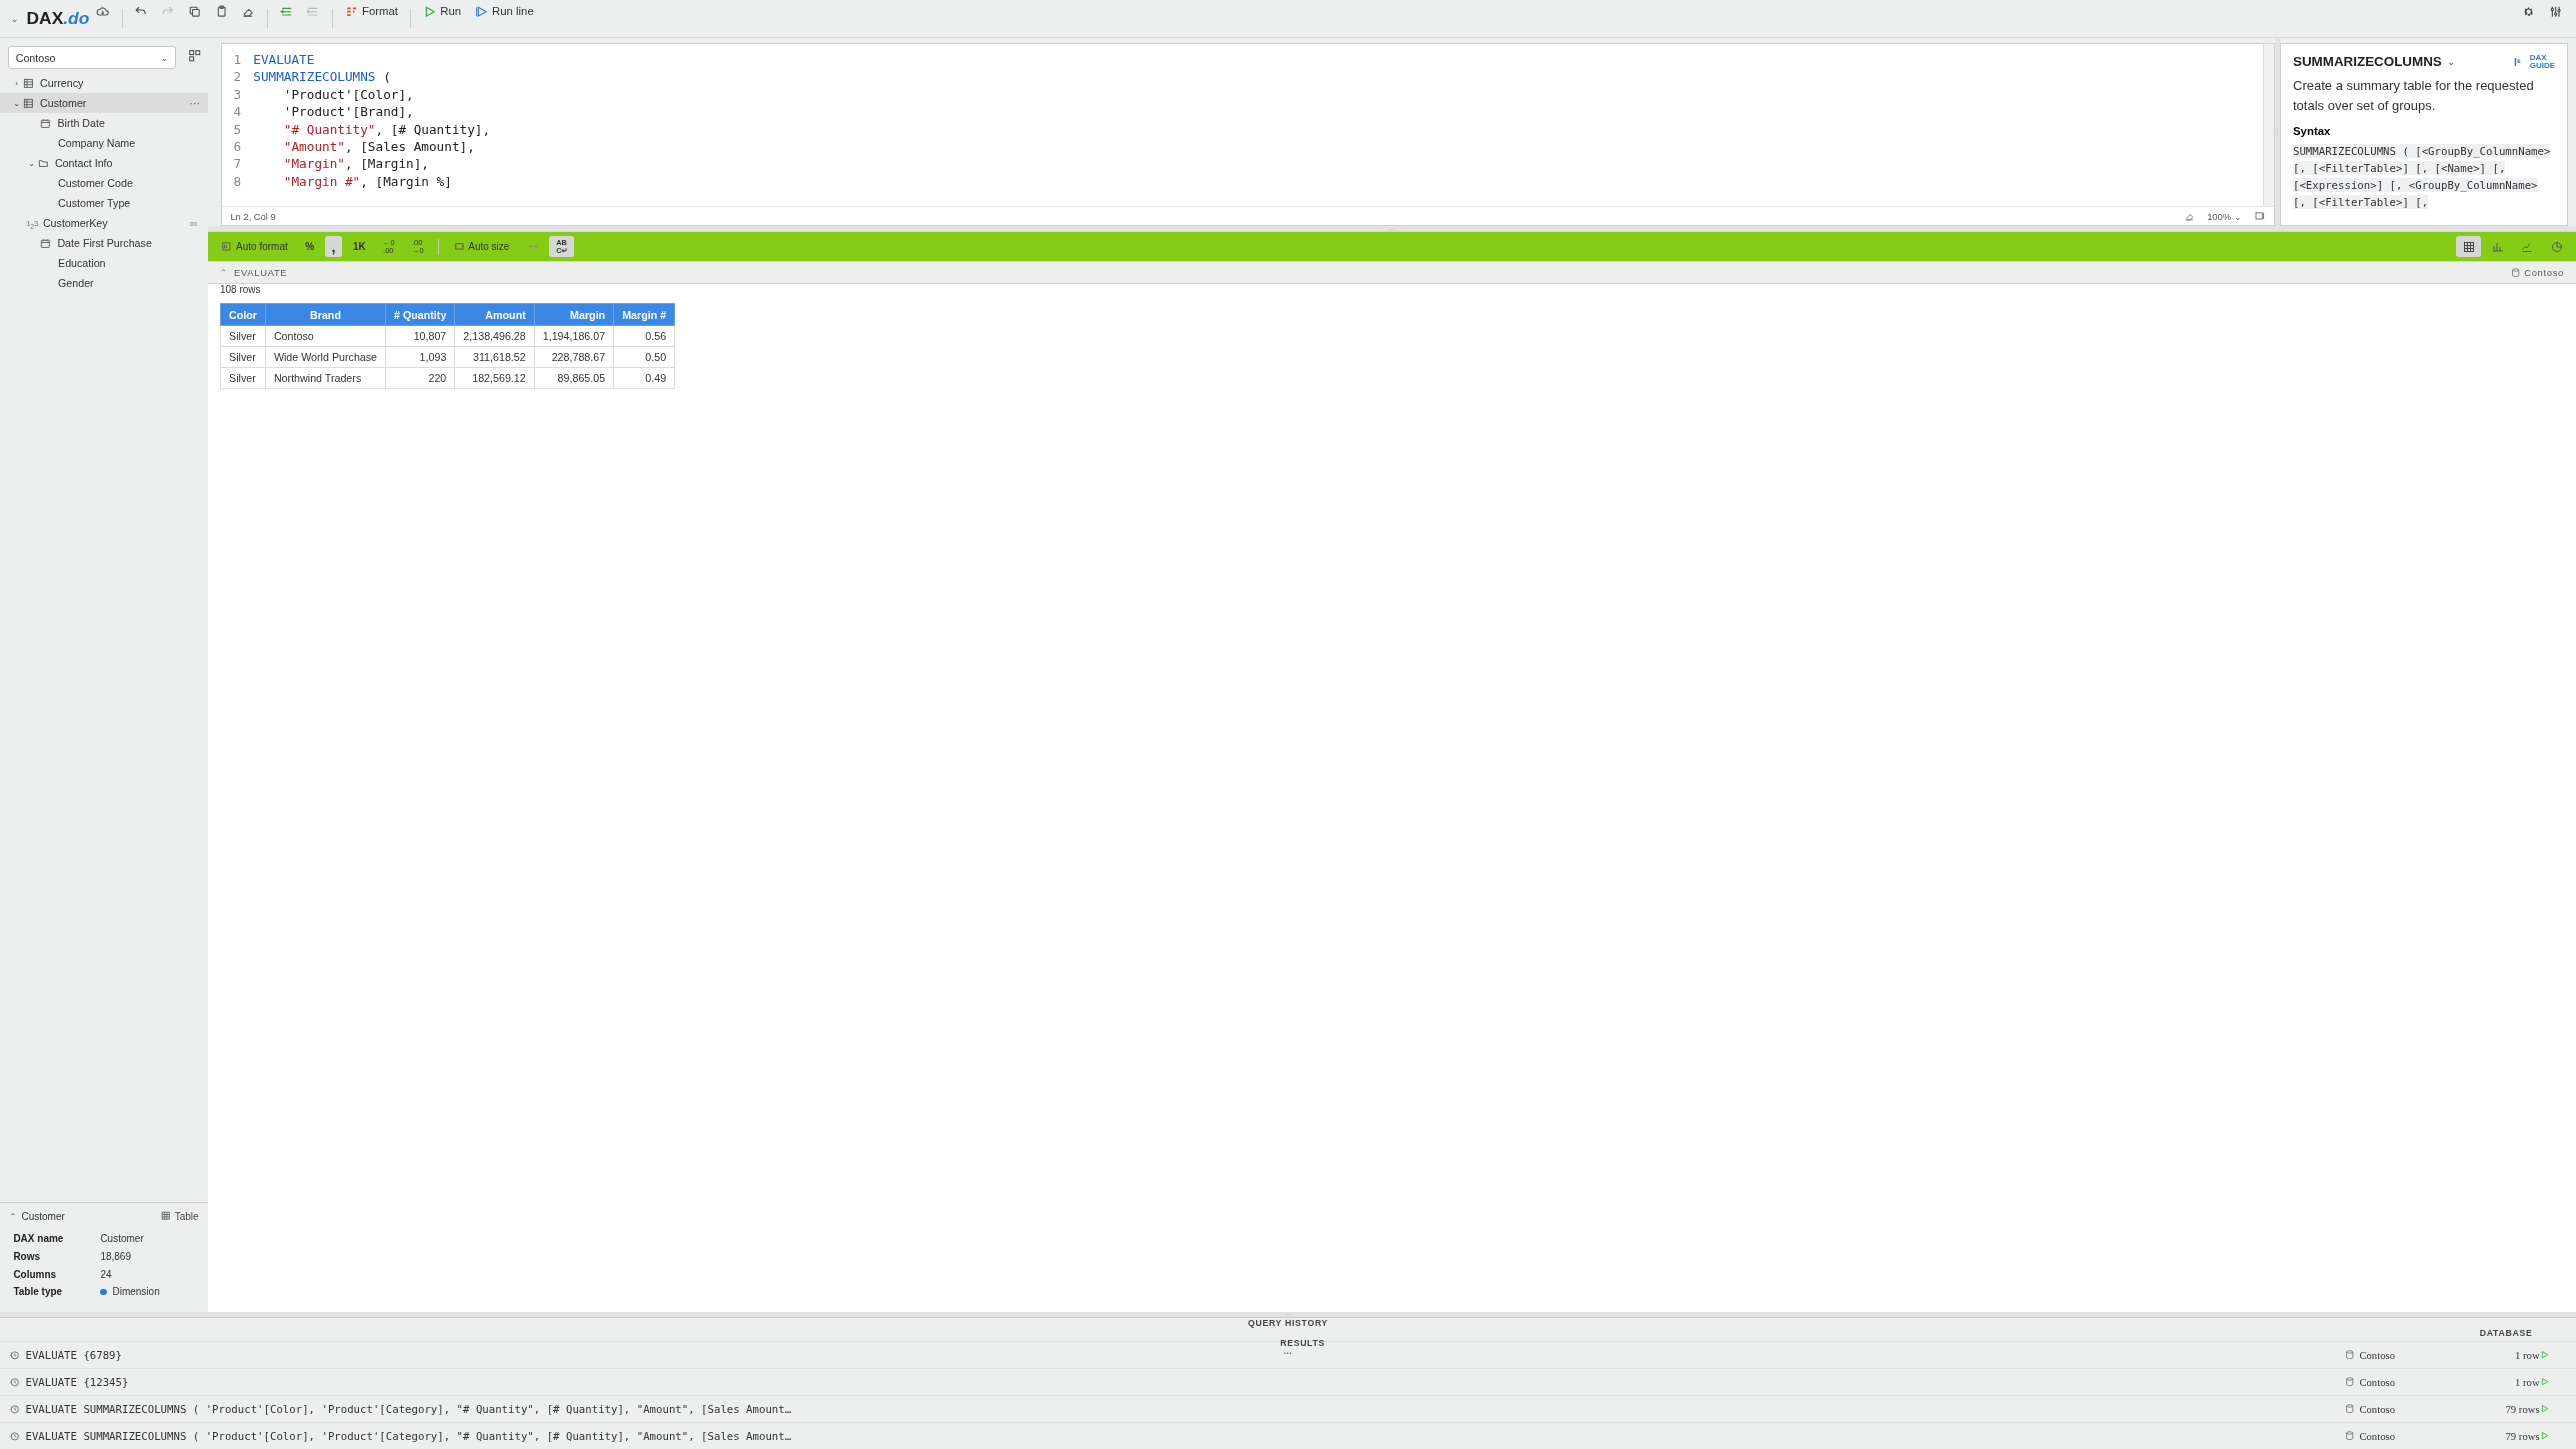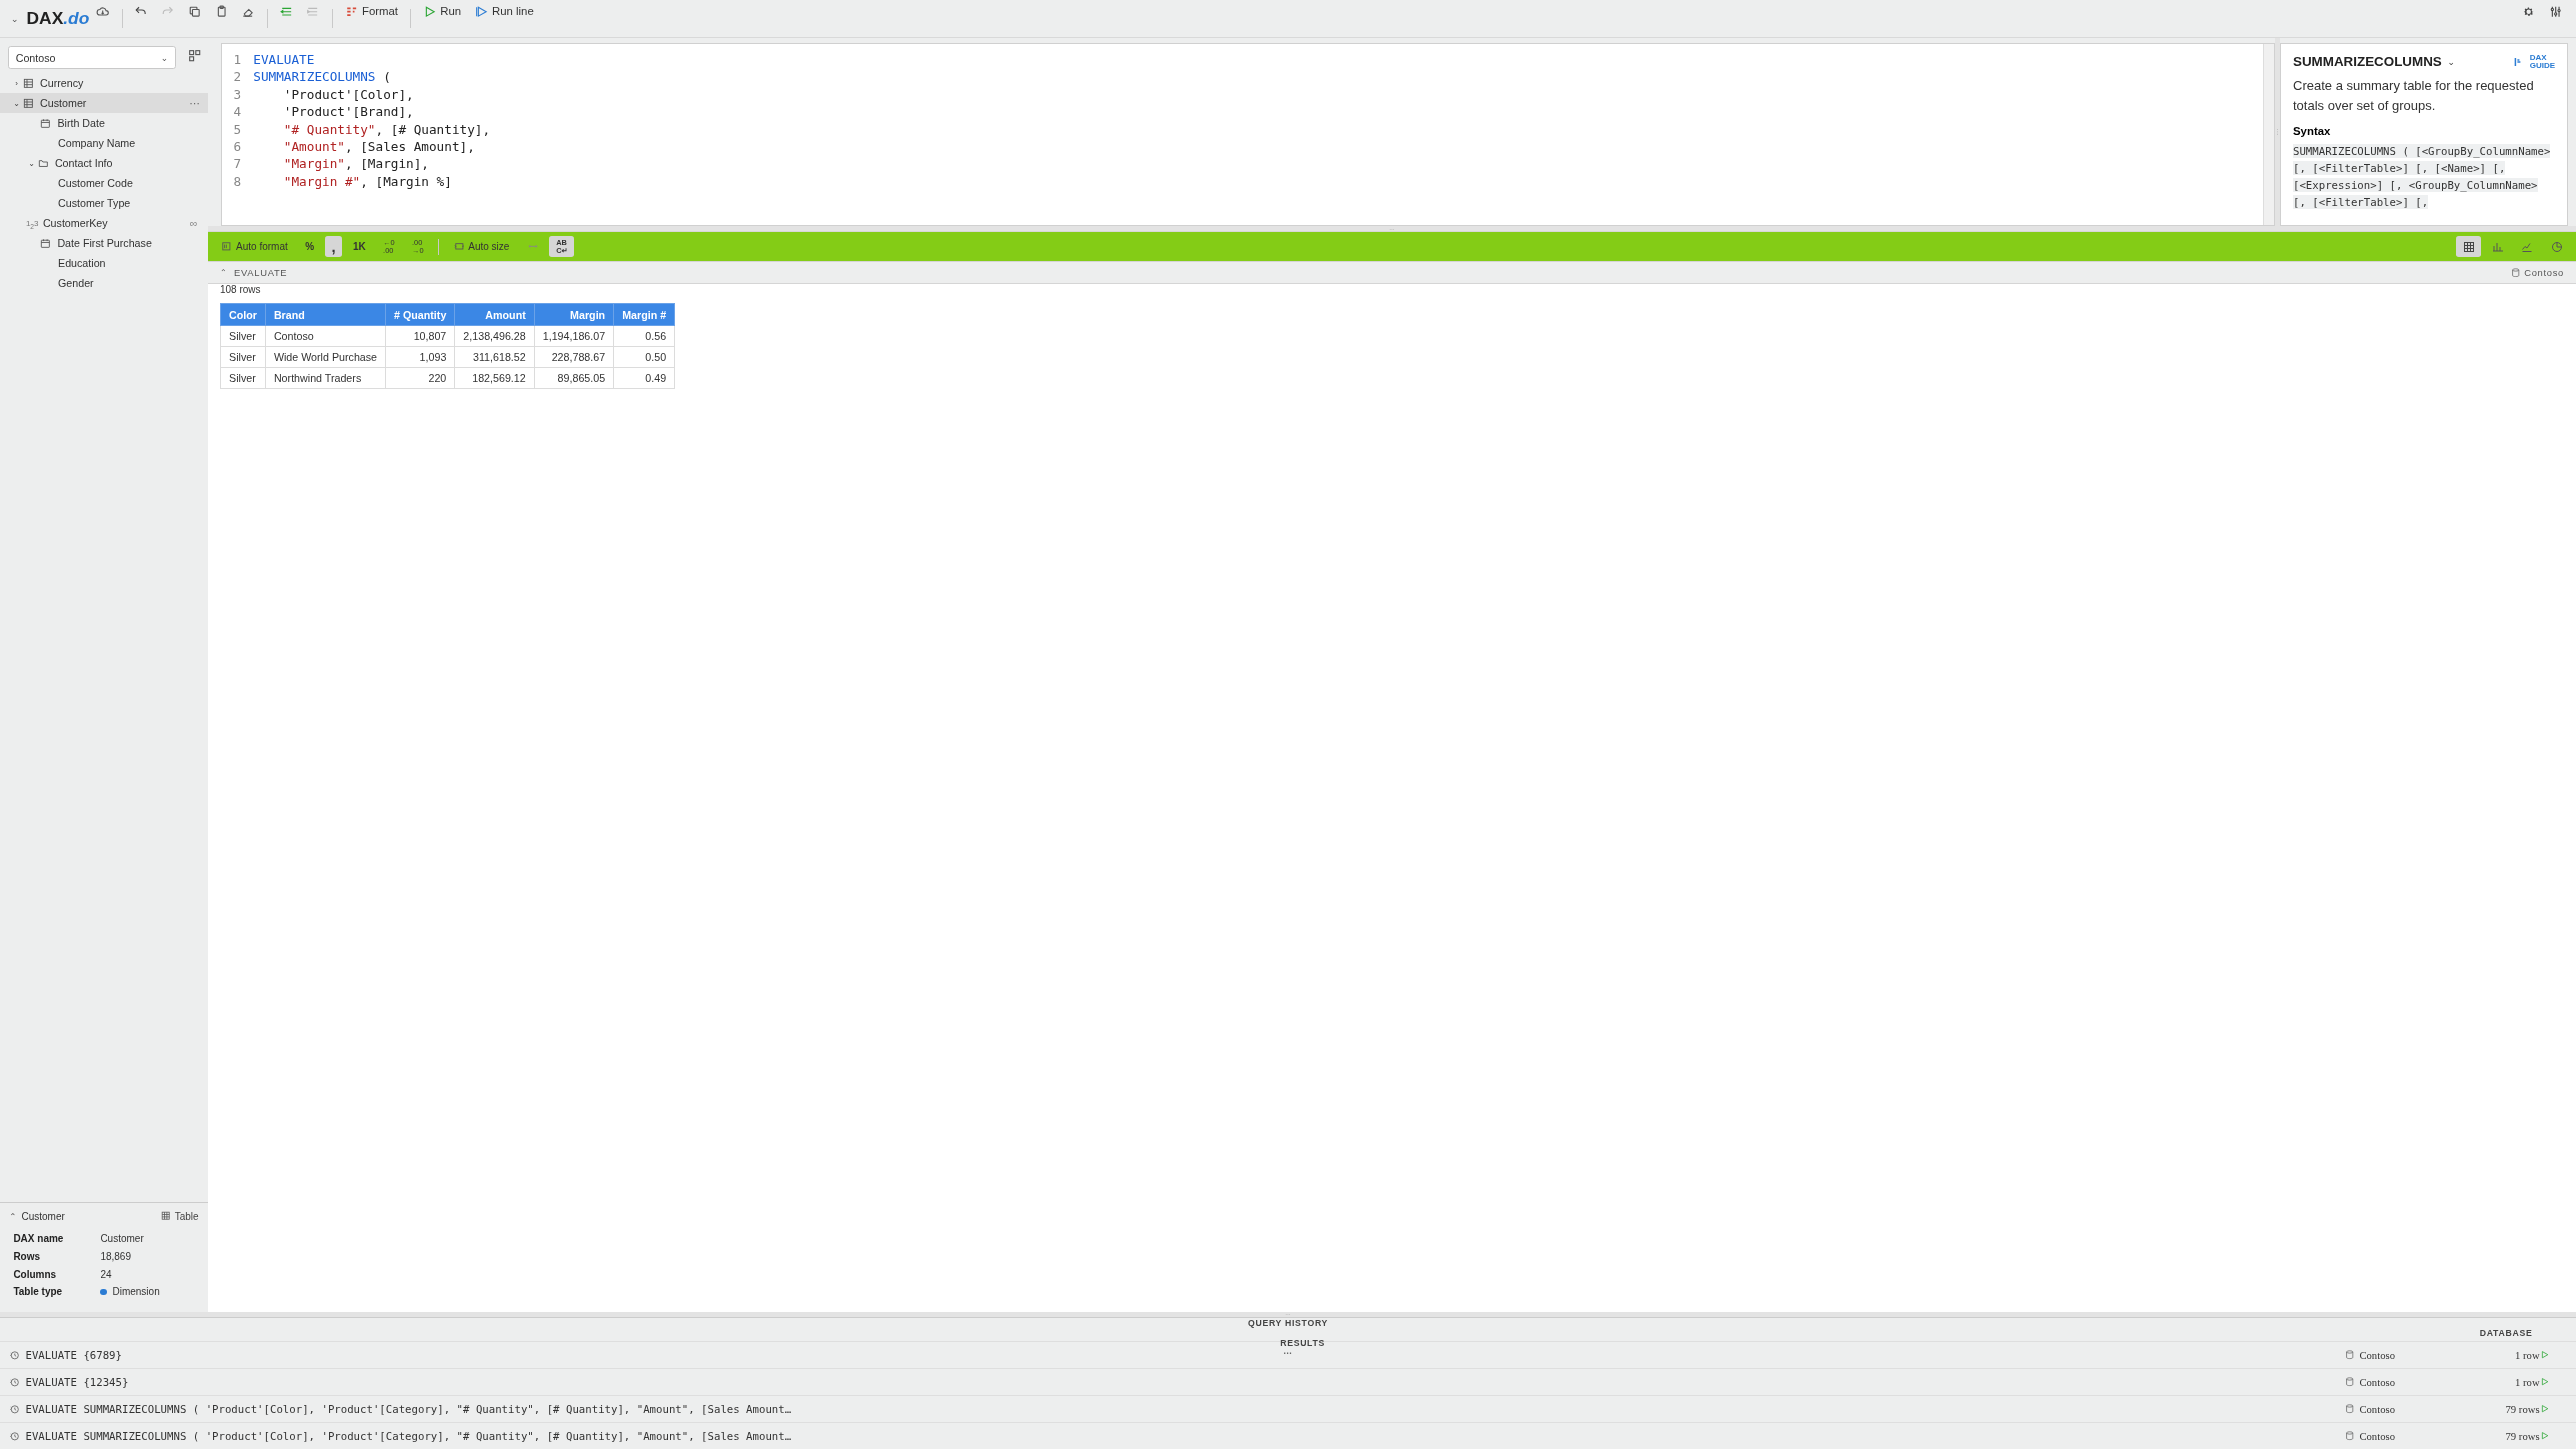--- a/index.html
+++ b/index.html
@@ -77,21 +77,21 @@
 
 .results-tb { height: 29.5px; display: flex; align-items: center; padding: 0 6.7px; background: #84cc16; border-top: 0.7px solid #d7d7d7; gap: 4px; }
 .res-btn { height: 21.5px; display: flex; align-items: center; padding: 0 6.7px; border-radius: 2.7px; cursor: pointer; font-size: 10px; color: #333; gap: 4px; }
 .res-btn.active { background: #d6d6d6; }
 .res-sep { width: 0.7px; height: 16px; background: #c9c9c9; margin: 0 4px; }
 .res-head { height: 23px; border-top: 0.7px solid #d5d5d5; border-bottom: 0.7px solid #d5d5d5; display: flex; align-items: center; padding: 0 12px; font-size: 9.4px; letter-spacing: 0.7px; color: #555; background: #edeeee; }
 .res-head .r { margin-left: auto; display: flex; align-items: center; gap: 4px; }
 .res-body { flex: 1; background: #fff; padding: 0 12px 0 12px; overflow: hidden; }
 .row-count { font-size: 10px; color: #333; margin-bottom: 8px; }
 table.data { border-collapse: collapse; font-size: 10.7px; }
-table.data th { background: #3b87e5; color: #fff; font-weight: 600; text-align: left; padding: 4.7px 8px; border: 0.7px solid #6aa2e8; }
+table.data th { background: #3b87e5; color: #fff; font-weight: 600; text-align: center; padding: 4.7px 8px; border: 0.7px solid #6aa2e8; }
 table.data th.num { text-align: right; }
 table.data td { border: 0.7px solid #dcdcdc; padding: 4px 8px; color: #333; }
 table.data td.num { text-align: right; }
 
 
 .history { background: #edeeee; border-top: 0.7px solid #ccc; }
 .hist-head { height: 23px; display: flex; align-items: center; padding: 0 9.4px; font-size: 8.7px; font-weight: 700; letter-spacing: 0.7px; color: #444; flex-direction: column; }
 .hist-head .col-db { margin-left: auto; width: 121px; text-align: center; }
 .hist-head .col-res { width: 74px; text-align: right; }
 .hist-head .col-act { width: 27px; text-align: center; color: #666; cursor:pointer;}
@@ -328,20 +328,37 @@
             <div>2</div>
             <div>3</div>
             <div>4</div>
             <div>5</div>
             <div>6</div>
             <div>7</div>
             <div>8</div>
           </div>
         <div class="code" id="code"><div class="code-line"><span class="kw">EVALUATE</span></div><div class="code-line"><span class="kw">SUMMARIZECOLUMNS</span> (</div><div class="code-line">    'Product'[Color],</div><div class="code-line">    'Product'[Brand],</div><div class="code-line">    <span class="str">"# Quantity"</span>, [# Quantity],</div><div class="code-line">    <span class="str">"Amount"</span>, [Sales Amount],</div><div class="code-line">    <span class="str">"Margin"</span>, [Margin],</div><div class="code-line">    <span class="str">"Margin #"</span>, [Margin %]</div></div>
         <div class="ed-scroll"></div>
+        <div class="ed-status">
+          <span>Ln 2, Col 9</span>
+          <div class="r">
+            <span>
+                <svg width="10.7" height="10.7" viewBox="0 0 24 24" fill="none" stroke="#777" stroke-width="2">
+                  <path d="M4 20h16M6 16l8-8 6 6-6 6H8l-2-4z"></path>
+                </svg>
+              </span>
+            <span><span>100%</span> ⌄</span>
+            <span>
+                <svg width="12" height="10.7" viewBox="0 0 24 24" fill="none" stroke="#666" stroke-width="2">
+                  <rect x="3" y="4" width="14" height="14"></rect>
+                  <path d="M20 4v14"></path>
+                </svg>
+              </span>
+          </div>
+        </div>
       </div>
       <div class="v-handle">⋮</div>
       <div class="help-panel">
         <div class="help-title-row">
           <span class="help-title">SUMMARIZECOLUMNS</span>
           <span class="hchev">⌄</span>
           <span class="help-logo">
             <svg width="14.8" height="12" viewBox="0 0 24 24" fill="none" stroke="#2b7cd3" stroke-width="3">
                 <path d="M4 4v16M8 8h4M8 12h6"></path>
               </svg>

